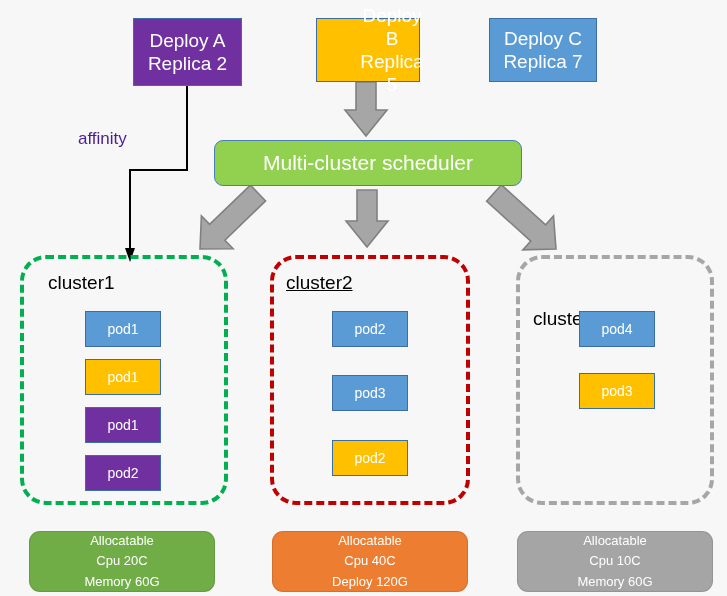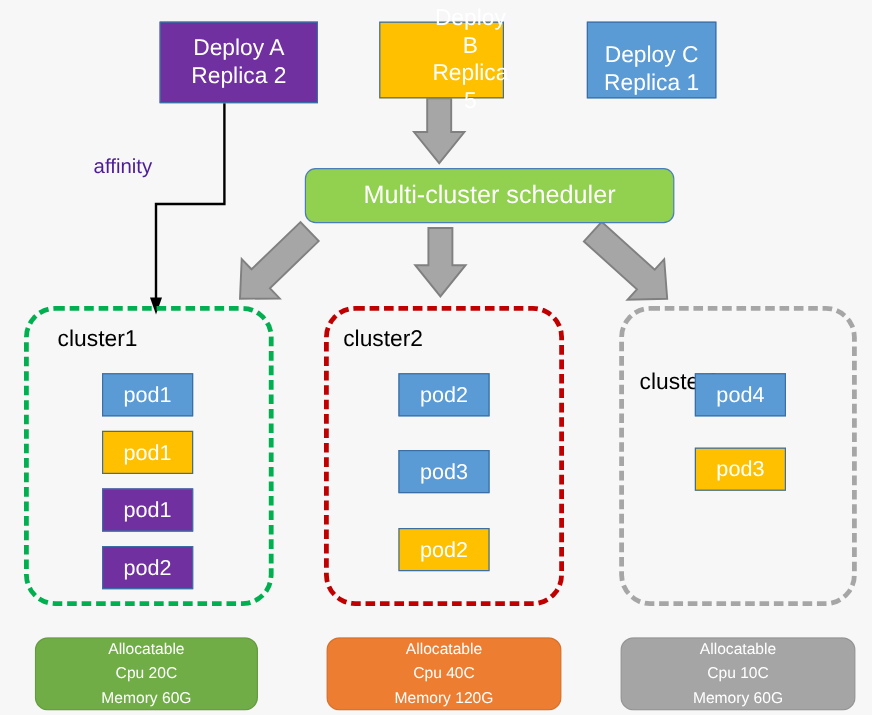--- a/index.html
+++ b/index.html
@@ -33,30 +33,29 @@
     text-align: center;
     line-height: 1.22;
   }
   
   .deploy {
     border: 1px solid #3a6ea5;
     font-size: 19px;
   }
   .deploy.purple { background: #7030a0; }
   .deploy.amber  { background: #ffc000; padding-left: 48px; }
-  .deploy.blue   { background: #5b9bd5; justify-content: flex-end; }
+  .deploy.blue   { background: #5b9bd5; }
 
   
   .scheduler {
     background: #92d050;
     border: 1px solid #4a7ebb;
     border-radius: 9px;
     font-size: 21px;
     color: #ffffff;
-    margin-left: 40px;
   }
 
   
   .edge-label {
     position: absolute;
     font-size: 17px;
     color: #4c1d95;
     white-space: nowrap;
   }
 
@@ -75,21 +74,21 @@
     color: #000000;
     white-space: nowrap;
   }
 
   
   .pod {
     position: absolute;
     box-sizing: border-box;
     border: 1px solid #3a6ea5;
     color: #ffffff;
-    font-size: 18px;
+    font-size: 14px;
     display: flex;
     align-items: center;
     justify-content: center;
   }
   .pod.blue   { background: #5b9bd5; }
   .pod.amber  { background: #ffc000; }
   .pod.purple { background: #7030a0; }
 
   
   .alloc {
@@ -127,33 +126,33 @@
     </g>
 
     <g>
       <path d="M 187,86 L 187,170 L 130,170 L 130,251" fill="none" stroke="#000000" stroke-width="2"></path>
       <polygon points="130,262 125,248 135,248" fill="#000000"></polygon>
     </g>
   <polygon points="250.4,185.1 209.6,224.4 201.4,215.9 200.0,249.0 233.1,248.7 224.9,240.2 265.6,200.9" fill="#a6a6a6" stroke="#808080" stroke-width="1.6"></polygon>
       <polygon points="486.6,201.2 530.8,241.1 522.9,249.8 556.0,249.0 553.5,216.0 545.6,224.8 501.4,184.8" fill="#a6a6a6" stroke="#808080" stroke-width="1.6"></polygon>
     </svg>
 
-  <div class="box deploy purple" style="left:133px; top:18px; width:132px; height:68px;">
+  <div class="box deploy purple" style="left:133px; top:18px; width:109px; height:68px;">
     <span>Deploy A</span>
     <span>Replica 2</span>
   </div>
 
   <div class="box deploy amber" style="left:316px; top:18px; width:104px; height:64px;">
     <span>Deploy B</span>
     <span>Replica 5</span>
   </div>
 
   <div class="box deploy blue" style="left:489px; top:18px; width:108px; height:64px;">
     <span>Deploy C</span>
-    <span>Replica 1</span>
+    <span>Replica 7</span>
   </div>
 
   <div class="edge-label" style="left:78px; top:129px;">affinity</div>
 
   <div class="box scheduler" style="left:214px; top:140px; width:308px; height:46px;">
     <span>Multi-cluster scheduler</span>
   </div>
 
   <div class="cluster" style="left:20px; top:255px; width:208px; height:250px; border-color:#00b050;"></div>
   <div class="cluster-title" style="left:48px; top:272px;">cluster1</div>
@@ -171,36 +170,36 @@
     <span>pod2</span>
   </div>
 
   <div class="alloc green" style="left:29px; top:531px; width:186px; height:61px;">
     <span>Allocatable</span>
     <span>Cpu 20C</span>
     <span>Memory 60G</span>
   </div>
 
   <div class="cluster" style="left:270px; top:255px; width:200px; height:250px; border-color:#c00000;"></div>
-  <div class="cluster-title" style="left:286px; top:272px;">cluster2</div>
+  <div class="cluster-title" style="left:286px; top:272px;text-decoration:underline;">cluster2</div>
 
   <div class="pod blue" style="left:332px; top:311px; width:76px; height:36px;">
     <span>pod2</span>
   </div>
   <div class="pod blue" style="left:332px; top:375px; width:76px; height:36px;">
     <span>pod3</span>
   </div>
   <div class="pod amber" style="left:332px; top:440px; width:76px; height:36px;">
     <span>pod2</span>
   </div>
 
   <div class="alloc orange" style="left:272px; top:531px; width:196px; height:61px;">
     <span>Allocatable</span>
     <span>Cpu 40C</span>
-    <span>Memory 120G</span>
+    <span>Deploy 120G</span>
   </div>
 
   <div class="cluster" style="left:516px; top:255px; width:198px; height:250px; border-color:#a6a6a6;"></div>
   <div class="cluster-title" style="left:533px; top:288px;margin-top:20px;">cluster3</div>
 
   <div class="pod blue" style="left:579px; top:311px; width:76px; height:36px;text-align:right;">
     <span>pod4</span>
   </div>
   <div class="pod amber" style="left:579px; top:373px; width:76px; height:36px;">
     <span>pod3</span>

